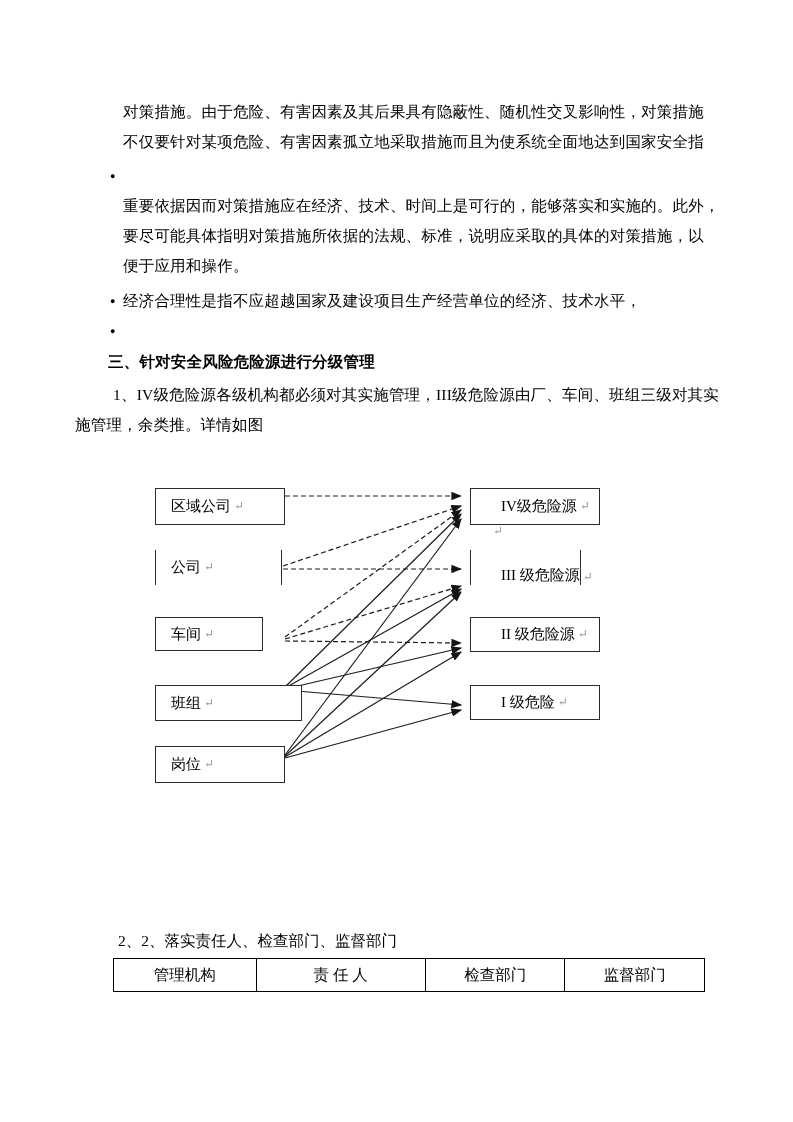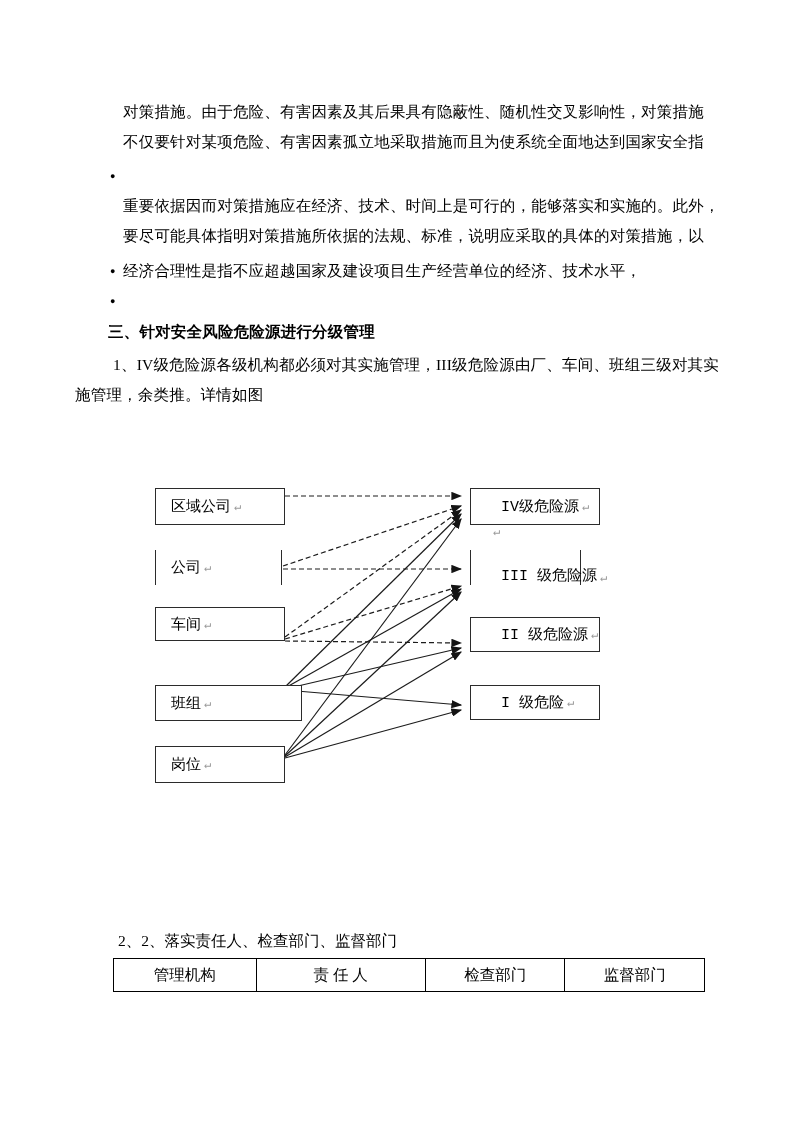--- a/index.html
+++ b/index.html
@@ -13,36 +13,36 @@
   .ind{padding-left:48px;}
   .ind1{padding-left:33px;}
   .ind2{padding-left:38px;}
   .m4{margin-top:4px;}
   .m5{margin-top:5px;}
   .m1{margin-top:1px;}
   .m3{margin-top:3px;}
   .bullet{position:absolute;left:35px;top:0;font-size:9px;line-height:30px;}
   .bold{font-weight:bold;}
   
-  .diagram{position:absolute;left:0;top:480px;width:793px;height:335px;font-family:Liberation Mono, monospace;}
+  .diagram{position:absolute;left:0;top:480px;width:793px;height:335px;}
   .arrows{position:absolute;left:0;top:0;width:793px;height:335px;z-index:0;}
   .dbox{
     position:absolute;z-index:1;background:#ffffff;border:1px solid #2b2b2b;
     box-sizing:border-box;display:flex;align-items:center;font-size:15px;white-space:nowrap;
   }
   .dbox .lbl{color:#000;}
   .noTB{border-top:none;border-bottom:none;}
   .lpad{padding-left:15px;}
   .rpad{padding-left:30px;}
   .ret{color:#9a9a9a;font-size:12px;margin-left:3px;}
   .loose-ret{position:absolute;z-index:1;color:#9a9a9a;font-size:12px;}
   
   .b-quyu   {left:155px;top:8px;  width:130px;height:37px;}
   .b-gongsi {left:155px;top:70px; width:127px;height:35px;}
-  .b-chejian{left:155px;top:127px;width:130px;height:34px;}
+  .b-chejian{left:155px;top:137px;width:108px;height:34px;}
   .b-banzu  {left:155px;top:205px;width:147px;height:36px;}
   .b-gangwei{left:155px;top:266px;width:130px;height:37px;}
   
   .b-iv {left:470px;top:8px;  width:130px;height:37px;}
   .b-iii{left:470px;top:70px; width:111px;height:35px;align-items:flex-end;}
   .b-ii {left:470px;top:137px;width:130px;height:35px;}
   .b-i  {left:470px;top:205px;width:130px;height:35px;}
   
   .caption{position:absolute;left:118px;top:928px;font-size:15.5px;line-height:26px;white-space:nowrap;}
   .tbl{
@@ -62,20 +62,21 @@
 <div class="page">
 
   <div class="textblock">
     <div class="line ind">对策措施。由于危险、有害因素及其后果具有隐蔽性、随机性交叉影响性，对策措施</div>
     <div class="line ind">不仅要针对某项危险、有害因素孤立地采取措施而且为使系统全面地达到国家安全指</div>
     <div class="line ind m4">
       <span class="bullet">●</span>
     </div>
     <div class="line ind">重要依据因而对策措施应在经济、技术、时间上是可行的，能够落实和实施的。此外，</div>
     <div class="line ind">要尽可能具体指明对策措施所依据的法规、标准，说明应采取的具体的对策措施，以</div>
+    <div class="line ind">便于应用和操作。</div>
     <div class="line ind m5">
       <span class="bullet">●</span><span>经济合理性是指不应超越国家及建设项目生产经营单位的经济、技术水平，</span>
     </div>
     <div class="line ind">
       <span class="bullet">●</span>
     </div>
     <div class="line ind1 m1 bold">三、针对安全风险危险源进行分级管理</div>
     <div class="line ind2 m3">1、IV级危险源各级机构都必须对其实施管理，III级危险源由厂、车间、班组三级对其实</div>
     <div class="line">施管理，余类推。详情如图</div>
   </div>

